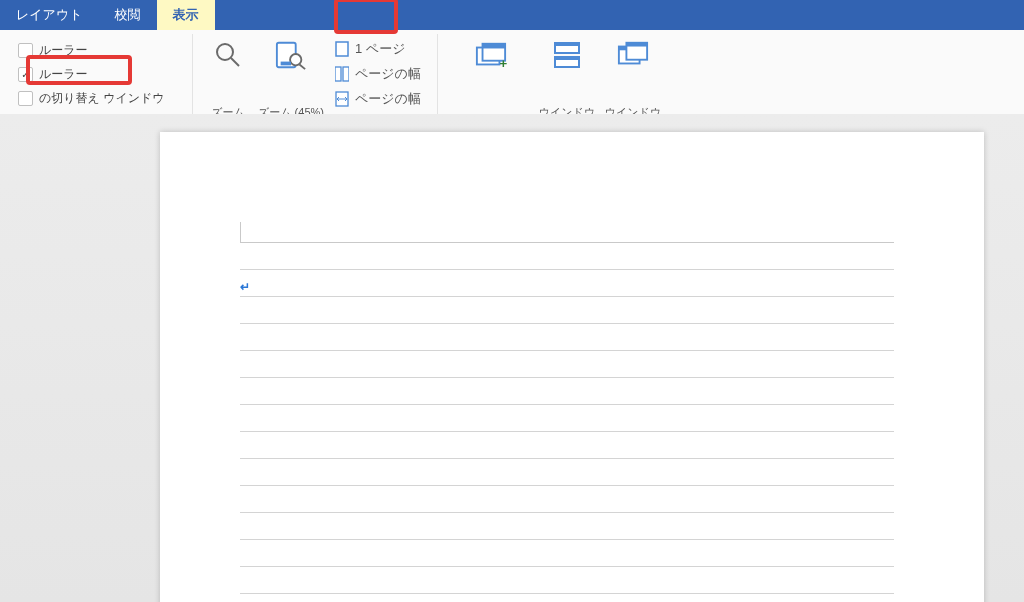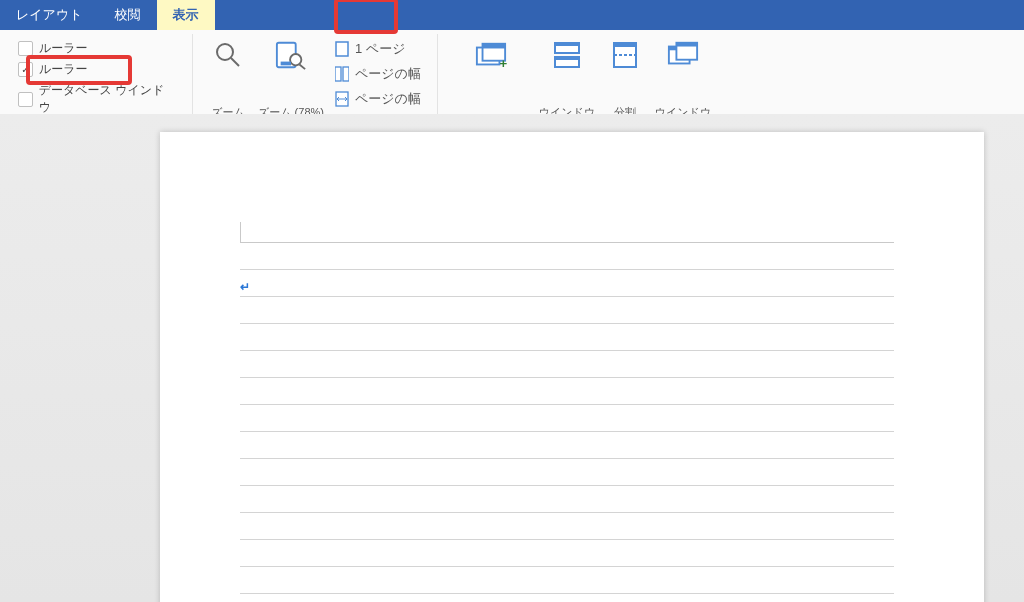--- a/index.html
+++ b/index.html
@@ -63,21 +63,21 @@
       <label class="chk">
         <span class="box"></span>
         <span>ルーラー</span>
       </label>
       <label class="chk">
         <span class="box">✓</span>
         <span>ルーラー</span>
       </label>
       <label class="chk">
         <span class="box"></span>
-        <span>データベース ウインドウ</span>
+        <span>の切り替え ウインドウ</span>
       </label>
     </div>
   </div>
 
   <div class="group">
     <div class="bigbtn" style="width:50px">
       <span class="ic">
         <svg width="30" height="30" viewBox="0 0 30 30">
             <circle cx="12" cy="12" r="8" fill="none" stroke="#6a6a6a" stroke-width="2"></circle>
             <line x1="18" y1="18" x2="26" y2="26" stroke="#6a6a6a" stroke-width="2"></line>
@@ -87,21 +87,21 @@
     </div>
     <div class="bigbtn" style="width:76px">
       <span class="ic">
         <svg width="34" height="30" viewBox="0 0 34 30">
             <rect x="2" y="2" width="20" height="26" rx="2" fill="#fff" stroke="#4e8bd6" stroke-width="2"></rect>
             <circle cx="22" cy="20" r="6" fill="#fff" stroke="#6a6a6a" stroke-width="2"></circle>
             <line x1="26" y1="25" x2="32" y2="30" stroke="#6a6a6a" stroke-width="2"></line>
             <rect x="6" y="22" width="11" height="4" fill="#4e8bd6"></rect>
           </svg>
       </span>
-      <span class="lbl">ズーム (78%)</span>
+      <span class="lbl">ズーム (45%)</span>
     </div>
     <div class="tilecol" style="width:86px">
       <div class="tile">
         <span>
             <svg width="14" height="16">
               <rect x="1" y="1" width="12" height="14" fill="#fff" stroke="#4e8bd6" stroke-width="1.5"></rect>
             </svg>
           </span>
         <span>1 ページ</span>
       </div>
@@ -142,30 +142,20 @@
         <svg width="30" height="30" viewBox="0 0 30 30">
             <rect x="3" y="3" width="24" height="10" fill="#fff" stroke="#4e8bd6" stroke-width="2"></rect>
             <rect x="3" y="3" width="24" height="3" fill="#4e8bd6"></rect>
             <rect x="3" y="17" width="24" height="10" fill="#fff" stroke="#4e8bd6" stroke-width="2"></rect>
             <rect x="3" y="17" width="24" height="3" fill="#4e8bd6"></rect>
           </svg>
       </span>
       <span class="lbl" style="white-space:pre-line">ウインドウ
 の整列</span>
     </div>
-    <div class="bigbtn" style="width:50px">
-      <span class="ic">
-        <svg width="30" height="30" viewBox="0 0 30 30">
-            <rect x="4" y="3" width="22" height="24" fill="#fff" stroke="#4e8bd6" stroke-width="2"></rect>
-            <line x1="4" y1="15" x2="26" y2="15" stroke="#4e8bd6" stroke-width="2" stroke-dasharray="3 2"></line>
-            <rect x="4" y="3" width="22" height="4" fill="#4e8bd6"></rect>
-          </svg>
-      </span>
-      <span class="lbl">分割</span>
-    </div>
     <div class="bigbtn" style="width:66px">
       <span class="ic">
         <svg width="34" height="30" viewBox="0 0 34 30">
             <rect x="2" y="6" width="22" height="18" fill="#fff" stroke="#4e8bd6" stroke-width="2"></rect>
             <rect x="2" y="6" width="22" height="4" fill="#4e8bd6"></rect>
             <rect x="10" y="2" width="22" height="18" fill="#fff" stroke="#4e8bd6" stroke-width="2"></rect>
             <rect x="10" y="2" width="22" height="4" fill="#4e8bd6"></rect>
           </svg>
       </span>
       <span class="lbl" style="white-space:pre-line">ウインドウ

